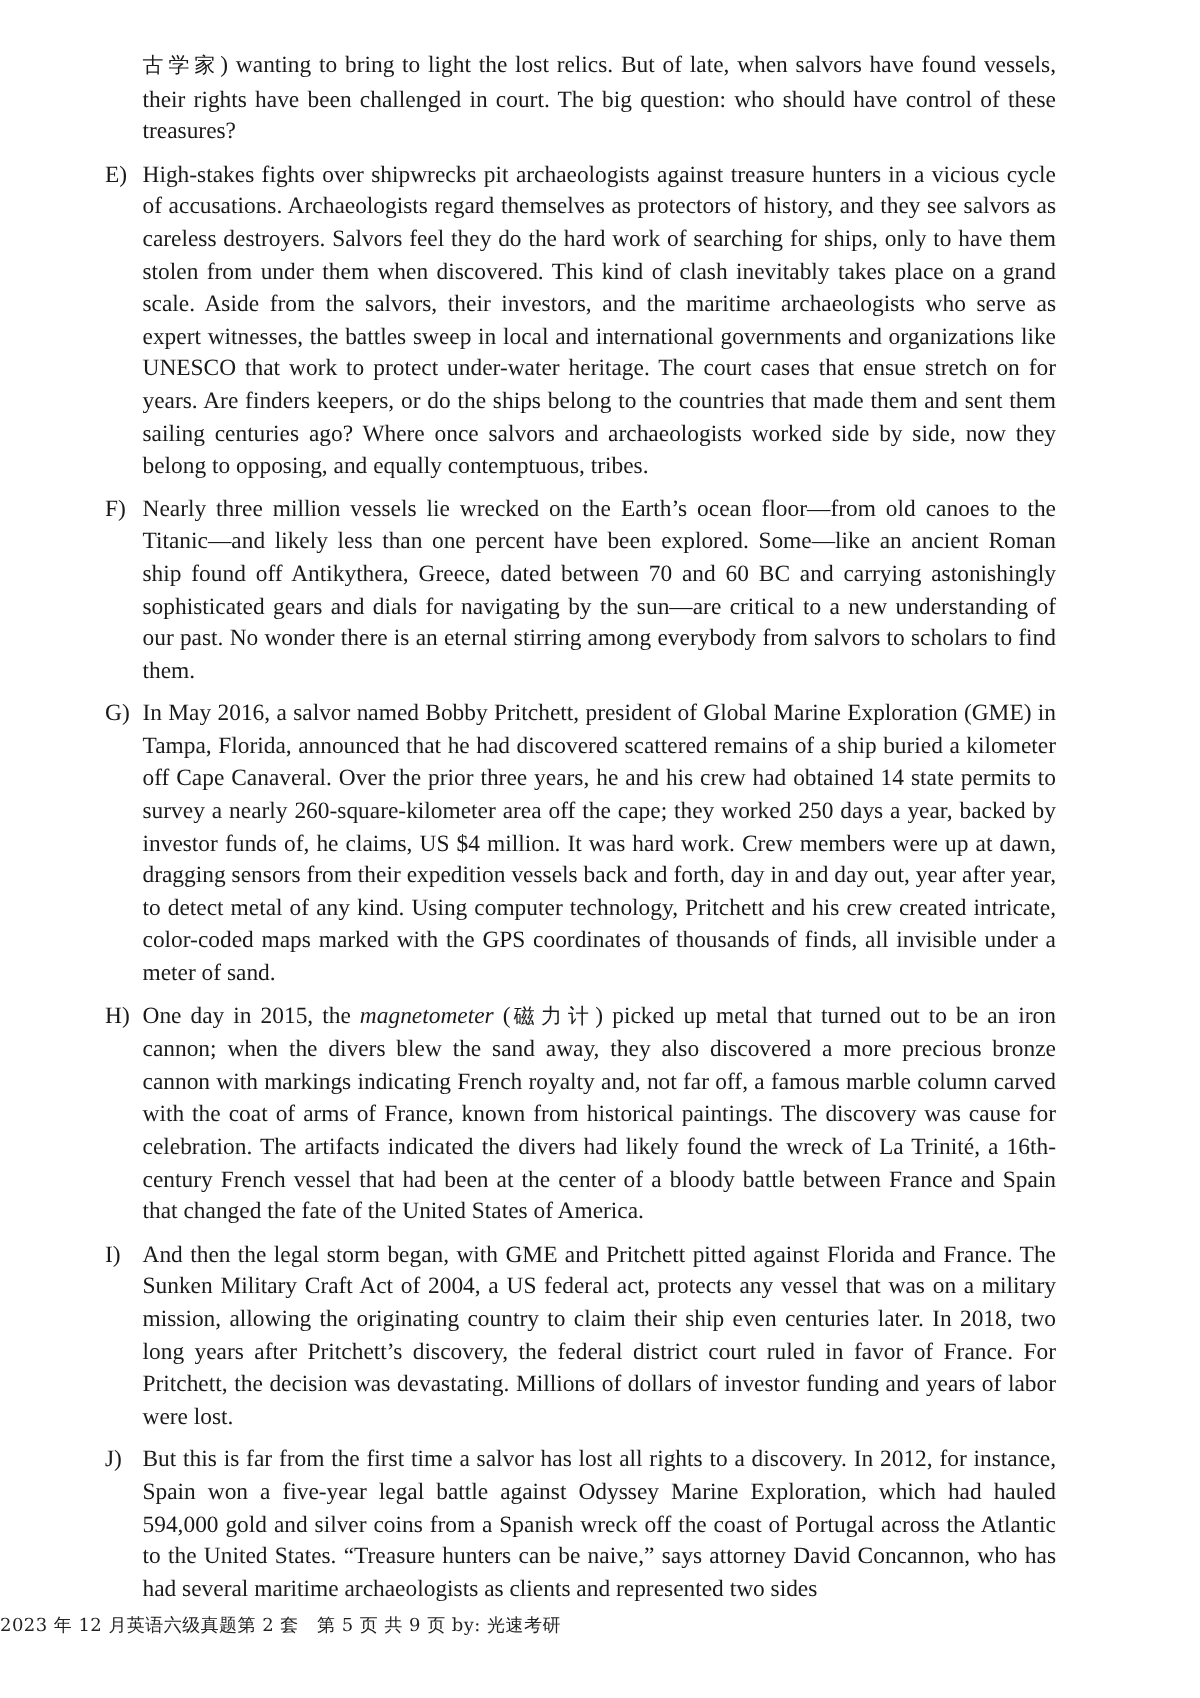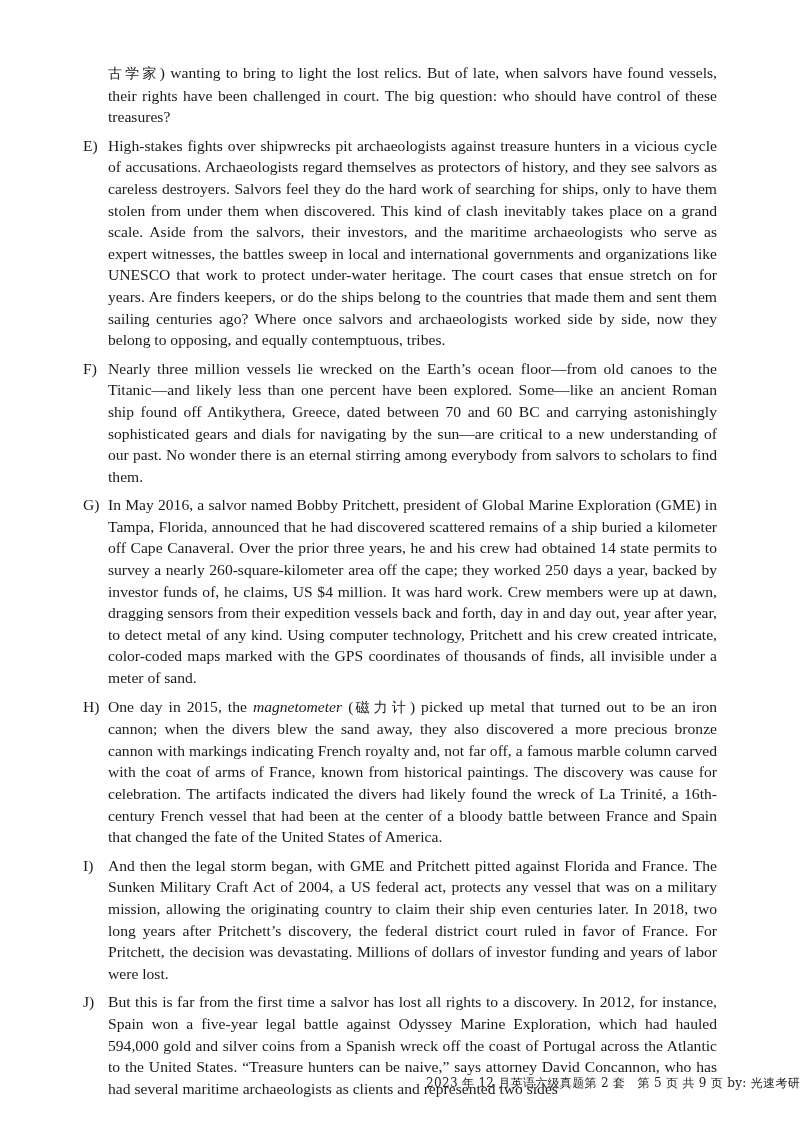--- a/index.html
+++ b/index.html
@@ -10,24 +10,23 @@
     body {
       width: 800px;
       height: 1132px;
       position: relative;
       overflow: hidden;
       font-family: "Liberation Serif", "DejaVu Serif", serif;
       color: #1a1a1a;
     }
     .page {
       position: absolute;
-      left: 83px;
+      left: 70px;
       top: 33px;
       width: 634px;
-      margin-top: 29px;
     }
     .para {
       position: relative;
       padding-left: 25px;
       font-size: 15.6px;
       line-height: 21.6px;
       text-align: justify;
       margin: 0 0 7px 0;
     }
     .para .label {
@@ -43,21 +42,21 @@
       font-size: 14px;
       letter-spacing: 2px;
     }
     em {
     }
     .footer {
       position: absolute;
       left: 0;
       width: 800px;
       top: 1075px;
-      text-align: right;
+      text-align: left;
       font-size: 12px;
       font-family: "DejaVu Serif", serif;
       color: #222;
       letter-spacing: 0.3px;
     }
   </style>
 </head>
 <body>
 
 <div class="page">

